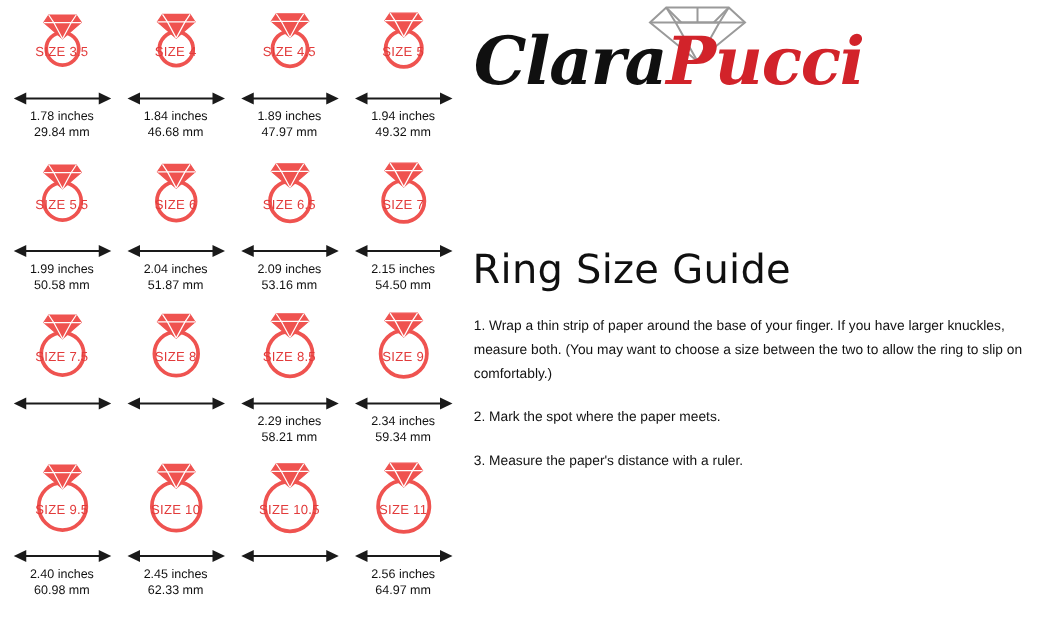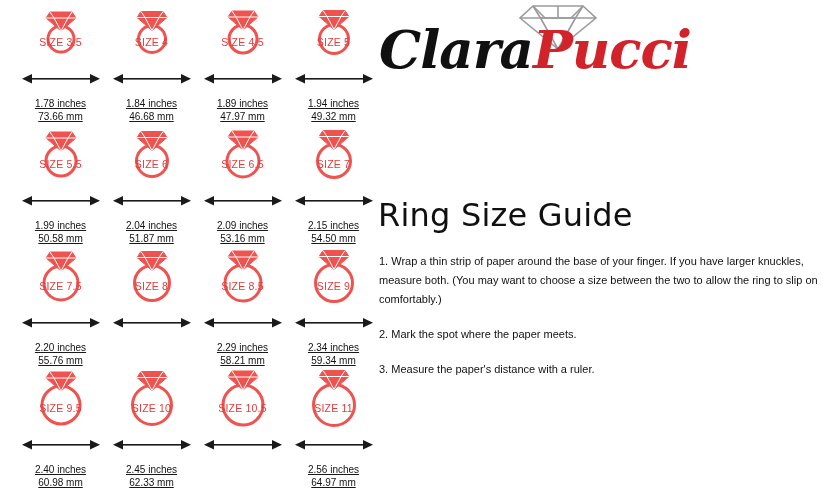--- a/index.html
+++ b/index.html
@@ -23,23 +23,22 @@
   
   .chart {
     position: absolute;
     left: 0;
     top: 0;
     width: 366px;
     height: 501px;
     display: grid;
     grid-template-columns: repeat(4, 91px);
     grid-template-rows: repeat(4, 122px);
-    padding-left: 15px;
+    padding-left: 4px;
     box-sizing: border-box;
-    text-decoration: underline;
   }
   .cell {
     position: relative;
     width: 91px;
     height: 122px;
   }
   .ring-wrap {
     position: relative;
     width: 91px;
     height: 72px;
@@ -70,21 +69,21 @@
     position: absolute;
     left: 50%;
     top: 0;
     transform: translateX(-50%);
   }
   .meas {
     text-align: center;
     font-size: 10px;
     line-height: 12.5px;
     color: #111;
-    margin-top: 12px;
+    margin-top: 2px;
     font-family: "Liberation Sans", sans-serif;
   }
 
   
   .right {
     position: absolute;
     left: 372px;
     top: 0;
     width: 467px;
     height: 501px;
@@ -165,21 +164,21 @@
           <svg class="arrow-svg" width="91" height="14" viewBox="0 0 91 14">
             <g fill="#1a1a1a" stroke="#1a1a1a">
               <rect x="11.5" y="6" width="68" height="1.6" stroke="none"></rect>
               <path d="M6.5 6.8 L16.5 2 L16.5 11.6 Z" stroke="none"></path>
               <path d="M84.5 6.8 L74.5 2 L74.5 11.6 Z" stroke="none"></path>
             </g>
           </svg>
         </div>
         <div class="meas">
           <div>1.78 inches</div>
-          <div>73.66 mm</div>
+          <div>29.84 mm</div>
         </div>
       </div>
       <div class="cell">
         <div class="ring-wrap">
           <svg class="ring-svg" width="91" height="72" viewBox="0 0 91 72">
             <circle cx="45.5" cy="37" r="13.5" fill="none" stroke="#ef5350" stroke-width="3"></circle>
             <g fill="#ef5350" stroke="#ef5350" stroke-width="1">
               <path d="M30.5 15.5 L34.5 9.5 L56.5 9.5 L60.5 15.5 L45.5 28.5 Z"></path>
               <g stroke="#ffffff" stroke-width="1" fill="none">
                 <path d="M30.5 15.5 L60.5 15.5"></path>
@@ -394,24 +393,20 @@
           <div class="size-label">SIZE 7.5</div>
         </div>
         <div class="arrow-wrap">
           <svg class="arrow-svg" width="91" height="14" viewBox="0 0 91 14">
             <g fill="#1a1a1a" stroke="#1a1a1a">
               <rect x="11.5" y="6" width="68" height="1.6" stroke="none"></rect>
               <path d="M6.5 6.8 L16.5 2 L16.5 11.6 Z" stroke="none"></path>
               <path d="M84.5 6.8 L74.5 2 L74.5 11.6 Z" stroke="none"></path>
             </g>
           </svg>
-        </div>
-        <div class="meas">
-          <div>2.20 inches</div>
-          <div>55.76 mm</div>
         </div>
       </div>
       <div class="cell">
         <div class="ring-wrap">
           <svg class="ring-svg" width="91" height="72" viewBox="0 0 91 72">
             <circle cx="45.5" cy="37" r="17.5" fill="none" stroke="#ef5350" stroke-width="3"></circle>
             <g fill="#ef5350" stroke="#ef5350" stroke-width="1">
               <path d="M30.5 11.5 L34.5 5.5 L56.5 5.5 L60.5 11.5 L45.5 24.5 Z"></path>
               <g stroke="#ffffff" stroke-width="1" fill="none">
                 <path d="M30.5 11.5 L60.5 11.5"></path>

